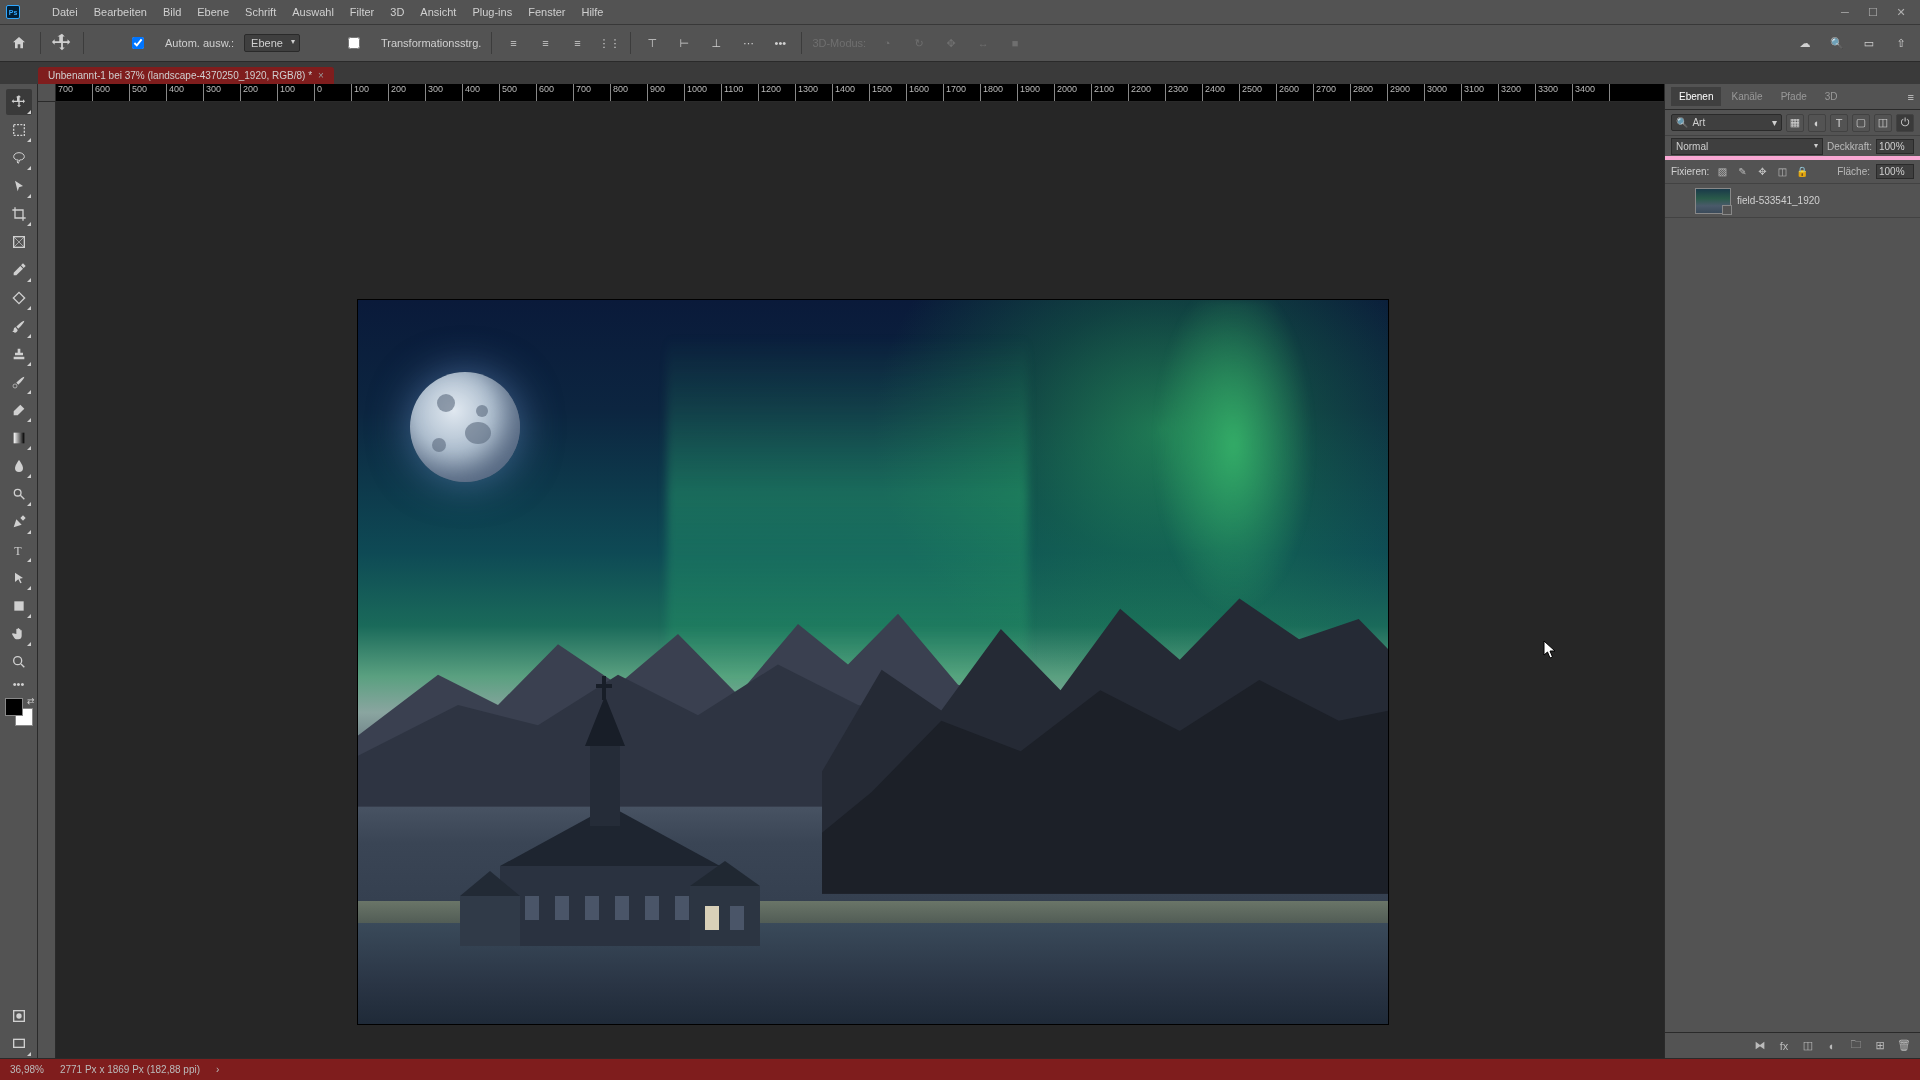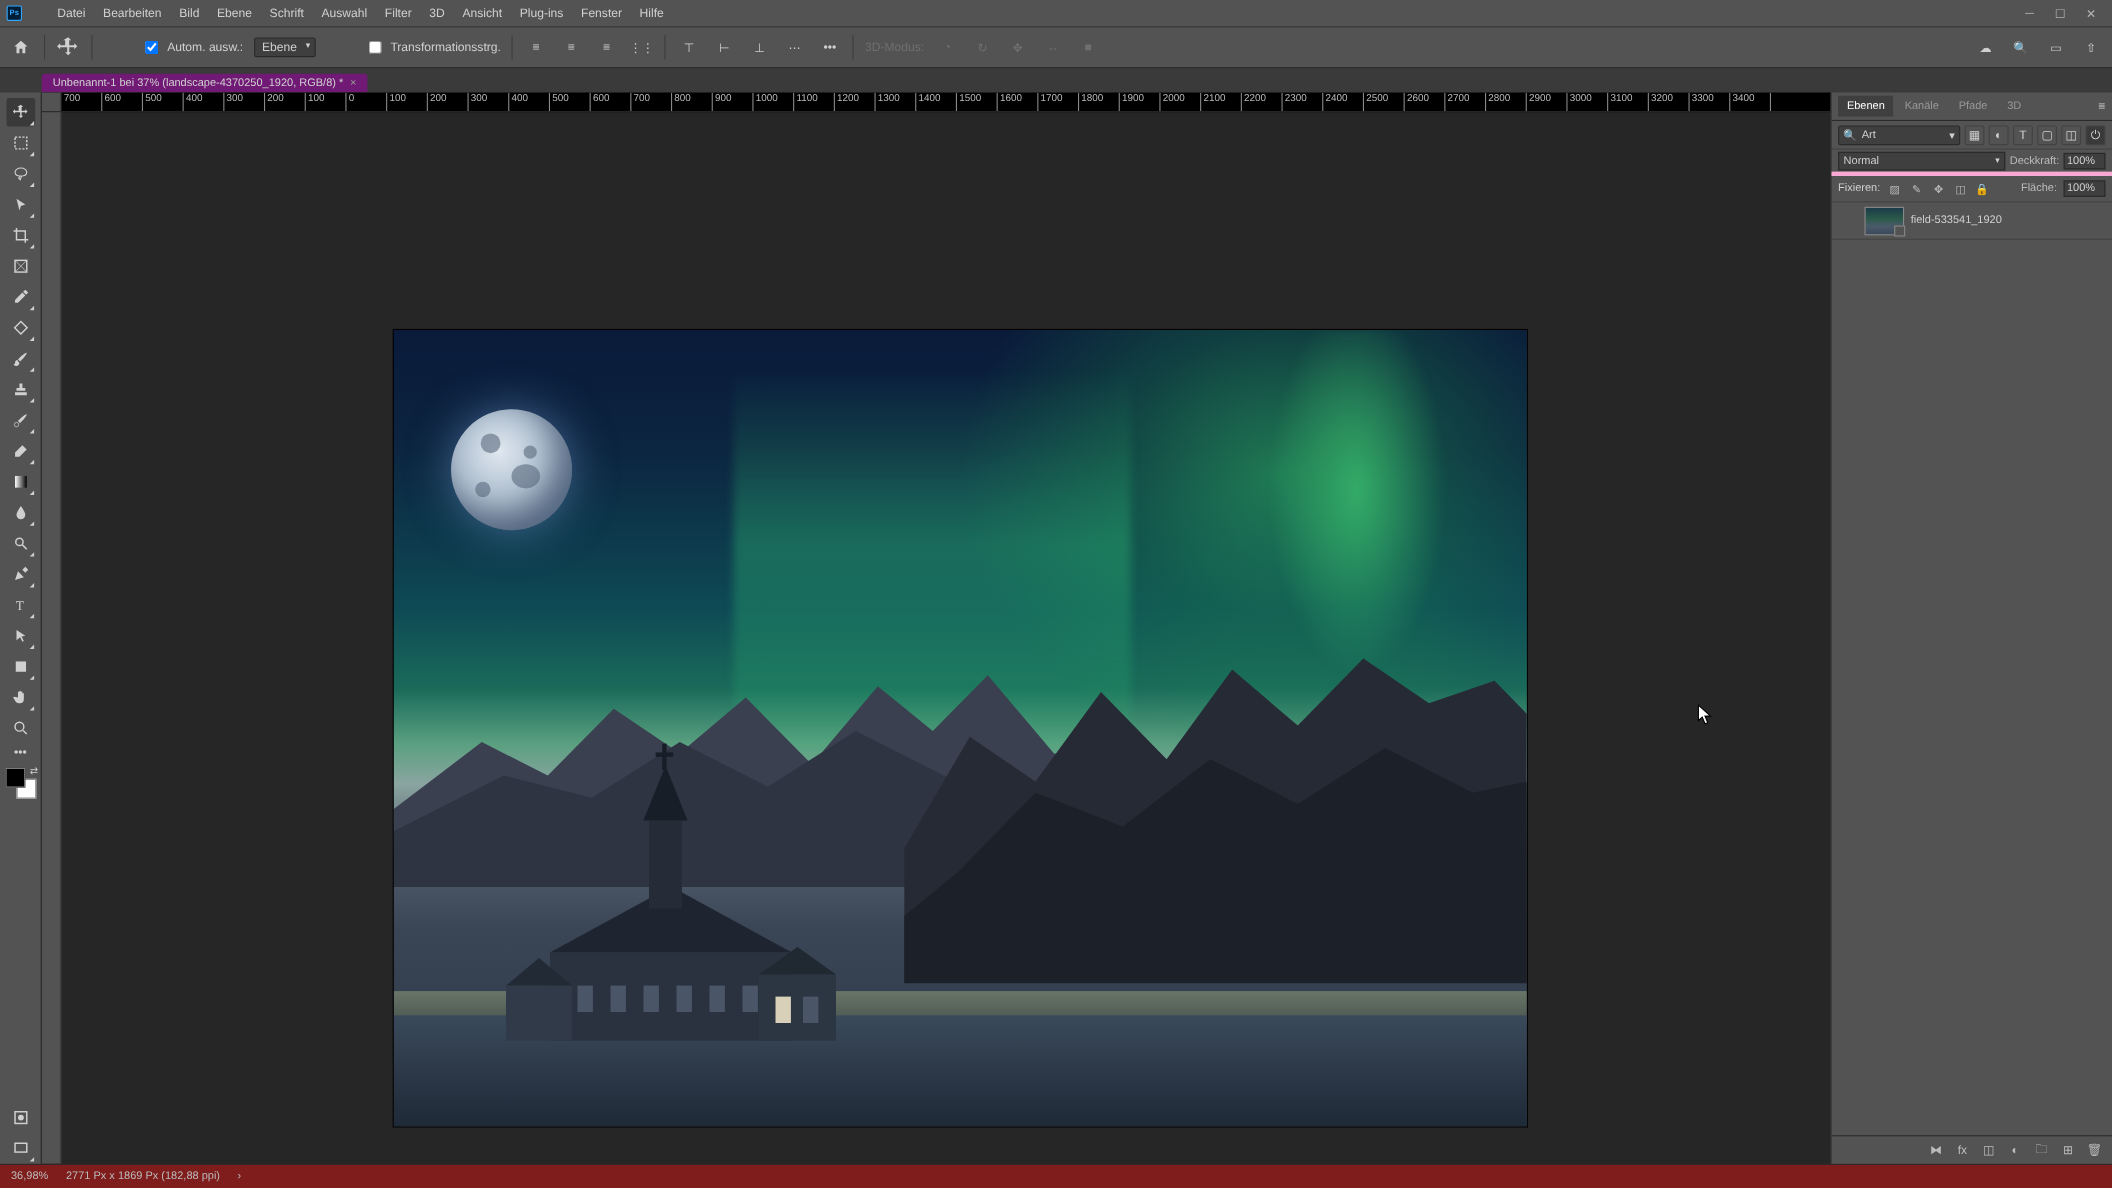--- a/index.html
+++ b/index.html
@@ -10,30 +10,30 @@
 .ps-icon { width: 14px; height: 14px; background: #001e36; border: 1px solid #31a8ff; border-radius: 2px; margin-right: 6px; display: flex; align-items: center; justify-content: center; font-size: 7px; color: #31a8ff; font-weight: bold; }
 .menu-item { padding: 4px 8px; cursor: pointer; }
 .win-controls { margin-left: auto; display: flex; gap: 14px; padding-right: 6px; }
 .win-btn { width: 14px; height: 14px; color: #b0b0b0; cursor: pointer; display: flex; align-items: center; justify-content: center; }
 
 
 .optbar { height: 38px; background: #535353; border-top: 1px solid #383838; border-bottom: 1px solid #2a2a2a; display: flex; align-items: center; padding: 0 8px; gap: 10px; }
 .opt-home { width: 22px; height: 22px; display: flex; align-items: center; justify-content: center; cursor: pointer; }
 .opt-sep { width: 1px; height: 22px; background: #3c3c3c; }
 .opt-icon { width: 22px; height: 22px; display: flex; align-items: center; justify-content: center; cursor: pointer; color: #d0d0d0; }
-.opt-check { display: flex; align-items: center; gap: 8px; padding-left: 38px; }
+.opt-check { display: flex; align-items: center; gap: 21px; padding-left: 38px; }
 .opt-check input { width: 12px; height: 12px; }
 .opt-select { background: #3f3f3f; border: 1px solid #2a2a2a; color: #d0d0d0; padding: 2px 16px 2px 6px; border-radius: 2px; position: relative; }
 .opt-select::after { content: "▾"; position: absolute; right: 4px; font-size: 8px; }
 .opt-disabled { color: #6f6f6f; }
 .optbar-right { margin-left: auto; display: flex; gap: 10px; align-items: center; }
 
 
 .doc-tabs { height: 22px; background: #3a3a3a; display: flex; align-items: flex-end; padding-left: 38px; }
-.doc-tab { background: #701a75; padding: 3px 10px; border-top-left-radius: 3px; border-top-right-radius: 3px; display: flex; gap: 6px; align-items: center; font-size: 10px; }
+.doc-tab { background: #7f1d1d; padding: 3px 10px; border-top-left-radius: 3px; border-top-right-radius: 3px; display: flex; gap: 6px; align-items: center; font-size: 10px; }
 .doc-tab .close { color: #999; cursor: pointer; }
 
 
 .workspace { display: flex; height: calc(1080px - 24px - 38px - 22px - 22px); }
 .tools { width: 38px; background: #535353; border-right: 1px solid #2a2a2a; display: flex; flex-direction: column; align-items: center; padding-top: 4px; }
 .tool { width: 26px; height: 26px; margin: 1px 0; display: flex; align-items: center; justify-content: center; cursor: pointer; border-radius: 2px; position: relative; }
 .tool.active { background: #3a3a3a; }
 .tool svg { width: 16px; height: 16px; fill: #d0d0d0; }
 .tool-corner { position: absolute; bottom: 1px; right: 1px; width: 0; height: 0; border-left: 4px solid transparent; border-bottom: 4px solid #d0d0d0; }
 .tool-colors { margin-top: 6px; width: 28px; height: 28px; position: relative; }

